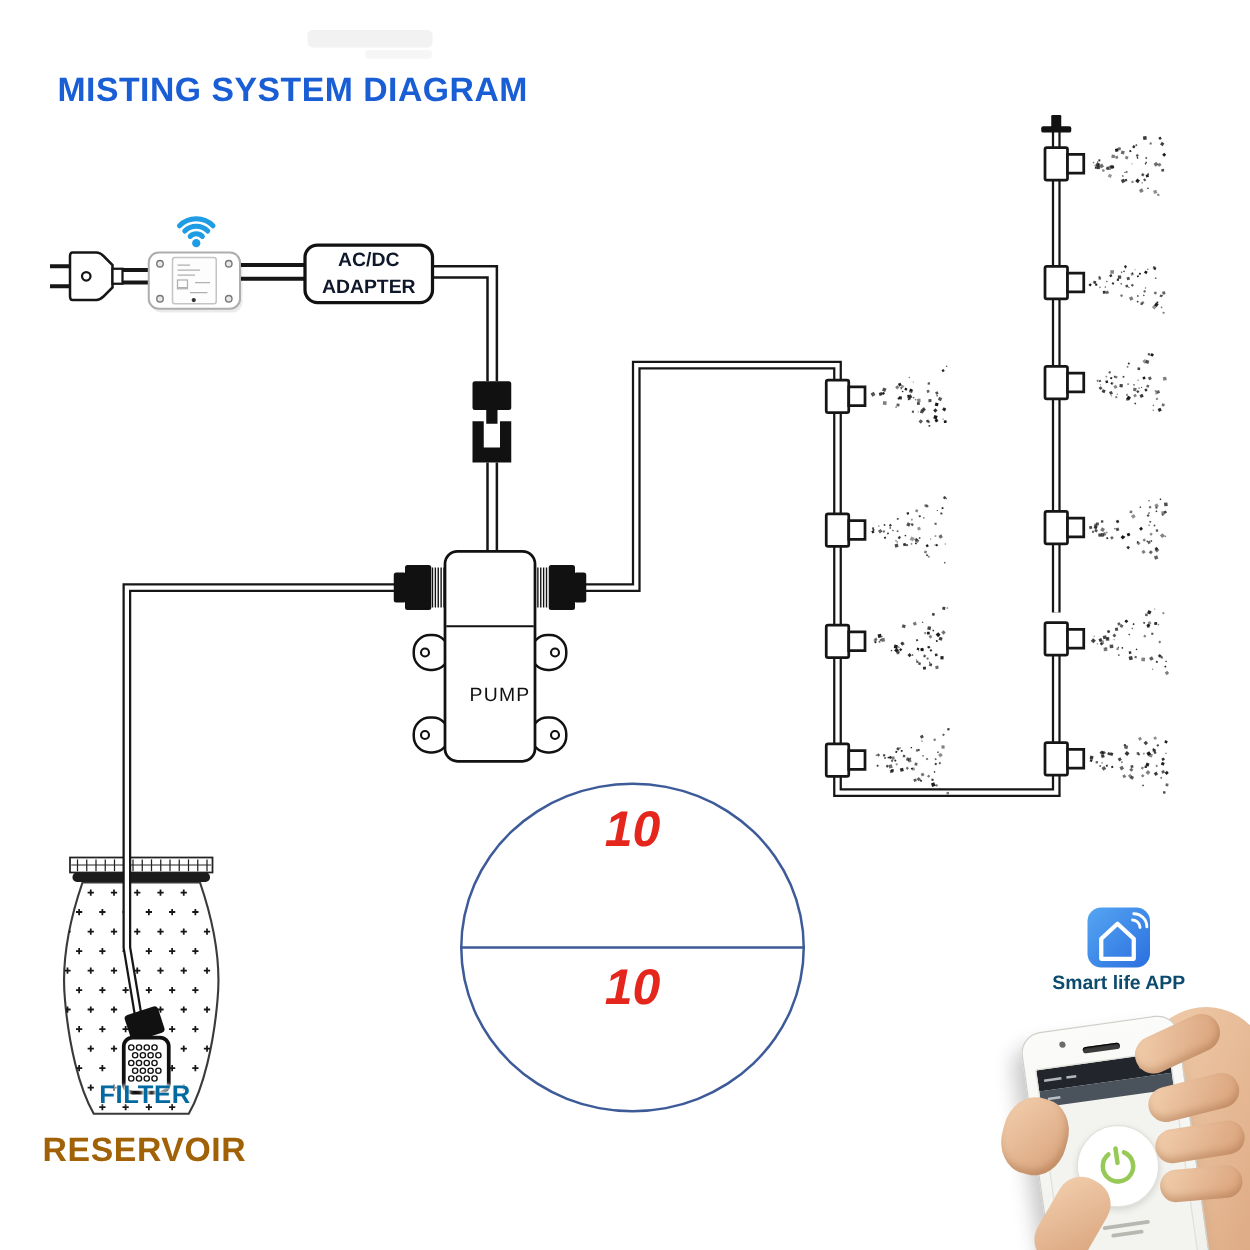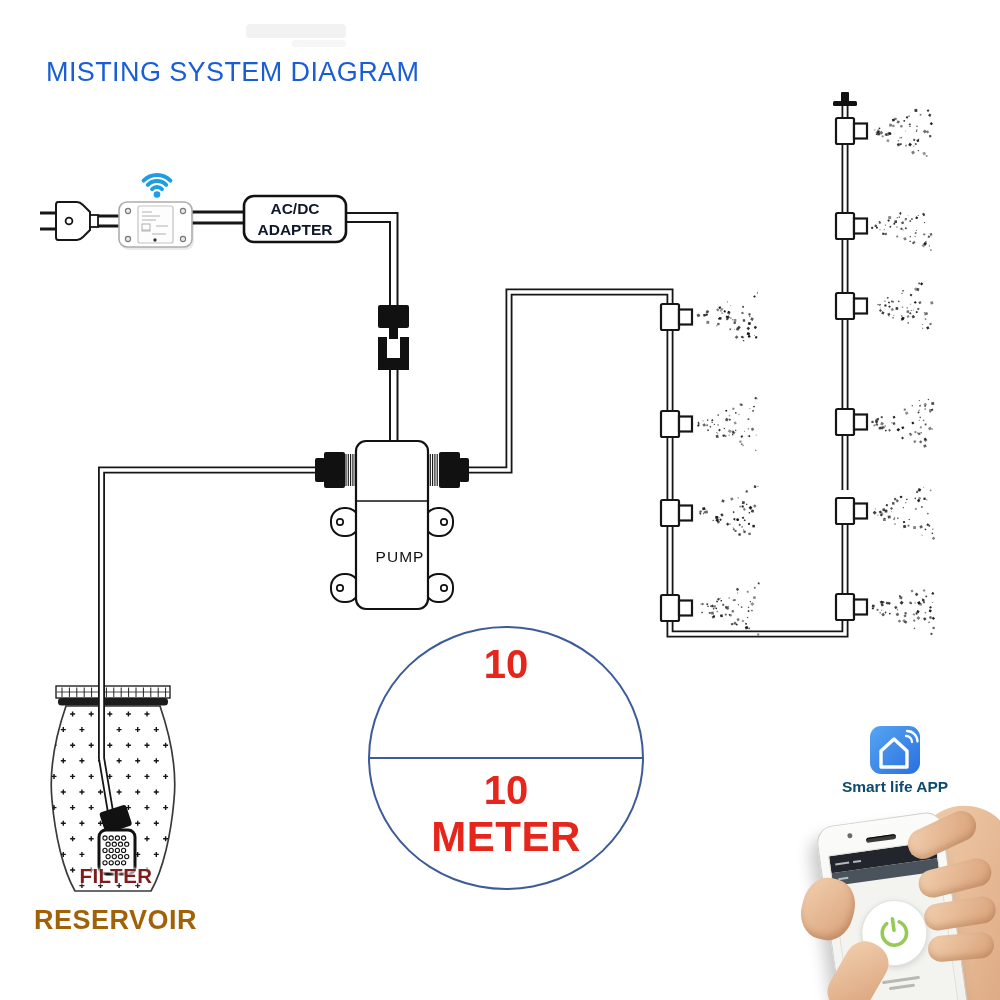--- a/index.html
+++ b/index.html
@@ -1,29 +1,29 @@
 <!DOCTYPE html>
 <html><head>
 <meta charset="utf-8">
 <style>
   html,body{margin:0;padding:0}
   body{width:1000px;height:1000px;position:relative;background:#fff;overflow:hidden;
        font-family:"Liberation Sans","DejaVu Sans",sans-serif;}
   .abs{position:absolute}
   #diag{position:absolute;left:0;top:0}
-  .title{font-size:27px;font-weight:normal;letter-spacing:.4px;white-space:nowrap}
+  .title{font-size:27px;font-weight:bold;letter-spacing:.4px;white-space:nowrap}
   .adapter-text{display:flex;flex-direction:column;align-items:center;justify-content:center;
                 font-size:15.5px;font-weight:600;line-height:1.3;color:#0f172a}
   .pump-label{text-align:center;font-size:15.5px;letter-spacing:1px;color:#111}
   .badge{border:2.5px solid #3d5b99;border-radius:50%;background:#fff}
   .bval,.blab{position:absolute;width:100%;text-align:center;font-weight:bold;line-height:1}
   .bval{font-size:40px}
   .blab{font-size:42px;letter-spacing:.5px}
   .bdiv{position:absolute;left:-2px;right:-2px;height:2px}
-  .filter-label{text-align:center;font-size:20.5px;font-weight:bold;color:#7f1d1d;letter-spacing:.5px;
+  .filter-label{text-align:center;font-size:20.5px;font-weight:bold;color:#0369a1;letter-spacing:.5px;
                 text-shadow:0 0 2px #fff,0 0 3px #fff,0 0 4px #fff}
   .reservoir-label{font-size:27px;font-weight:bold;letter-spacing:.5px;white-space:nowrap}
   .app-label{text-align:center;font-size:15.5px;font-weight:bold;white-space:nowrap}
   .smudge{background:#f2f2f2;border-radius:4px}
   
   #photo{left:778px;top:792px;width:222px;height:208px;overflow:hidden}
   .flesh{position:absolute;background:linear-gradient(125deg,#f2cfae,#d8a179)}
   .palm{left:150px;top:12px;width:100px;height:210px;border-radius:50px;transform:rotate(-14deg);z-index:0}
   .finger{border-radius:16px;z-index:2;box-shadow:inset 0 -4px 6px rgba(150,95,55,.35)}
   .f1{left:128px;top:28px;width:72px;height:30px;transform:rotate(-25deg)}
@@ -996,25 +996,24 @@
 
 <div class="abs title" style="left: 46px; top: 57px; color: rgb(26, 94, 214);">MISTING SYSTEM DIAGRAM</div>
 
 <div class="abs adapter-text" style="left:244px;top:197px;width:102px;height:45px">
   <span>AC/DC</span>
   <span>ADAPTER</span>
 </div>
 
 <div class="abs pump-label" style="left:364px;top:548px;width:72px">PUMP</div>
 
-<div class="abs badge" style="left: 368px; top: 626px; width: 272px; height: 260px; border-color: rgb(61, 91, 153);">
+<div class="abs badge" style="left: 368px; top: 626px; width: 272px; height: 260px; border-color: rgb(61, 91, 153); font-style: italic;">
   <div class="bval" style="top: 16px; color: rgb(228, 38, 28);">10</div>
   <div class="bdiv" style="top: 129px; background: rgb(61, 91, 153);"></div>
   <div class="bval" style="top: 142px; color: rgb(228, 38, 28);">10</div>
-  <div class="blab" style="top: 188px; color: rgb(228, 38, 28);">METER</div>
 </div>
 
 <div class="abs filter-label" style="left:59px;top:864px;width:114px">FILTER</div>
 
 <div class="abs reservoir-label" style="left: 34px; top: 905px; color: #a16207;">RESERVOIR</div>
 
 <div class="abs app-label" style="left: 835px; top: 778px; width: 120px; color: #0c4a6e;">Smart life APP</div>
 
 <div id="photo" class="abs">
   <div class="flesh palm"></div>

